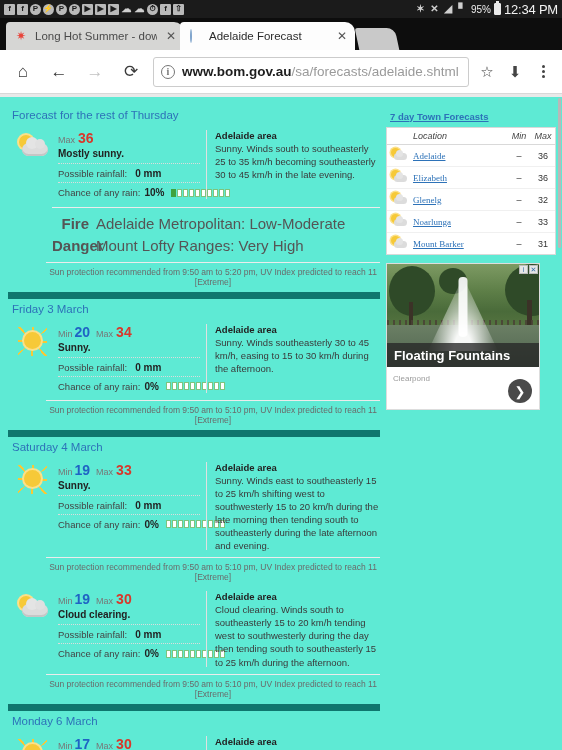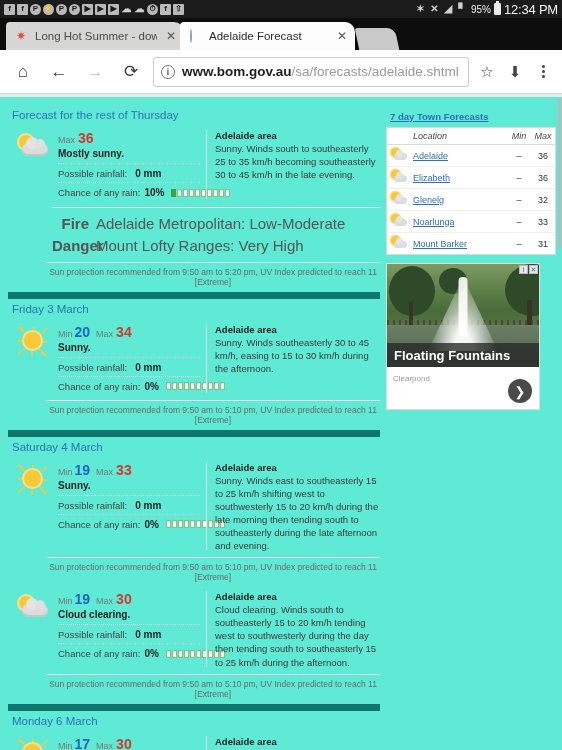--- a/index.html
+++ b/index.html
@@ -171,21 +171,21 @@
   .town-tbl { width: 100%; border-collapse: collapse; }
   .town-tbl th {
     font-size: 9px; font-style: italic; color: #444; font-weight: normal;
     border-bottom: 1px solid #d9d9d9; padding: 3px 2px; text-align: left;
   }
   .town-tbl th.c { text-align: center; width: 24px; }
   .town-tbl td { padding: 3px 2px; font-size: 9px; border-bottom: 1px solid #f0f0f0; }
   .town-tbl tr:last-child td { border-bottom: none; }
   .town-tbl td.ic { width: 24px; text-align: center; }
   .town-tbl td.c { text-align: center; color: #333; }
-  .town-tbl a { color: #2d72b8; text-decoration: underline; font-size: 9px; }
+  .town-tbl a { color: #2d72b8; text-decoration: underline; font-size: 9px; font-family: Liberation Serif, serif; }
 
   
   .ad { margin-top: 8px; width: 154px; border: 1px solid #ddd; background: #fff; position: relative; }
   .ad-top { position: absolute; top: 1px; right: 1px; display: flex; gap: 1px; z-index: 3; }
   .ad-badge {
     width: 9px; height: 9px; font-size: 7px; background: #e6e6e6;
     color: #3a6fa8; display: flex; align-items: center; justify-content: center;
     border: 1px solid #bbb;
   }
   .ad-img { height: 103px; position: relative; overflow: hidden; background: #4d6b3c; }

